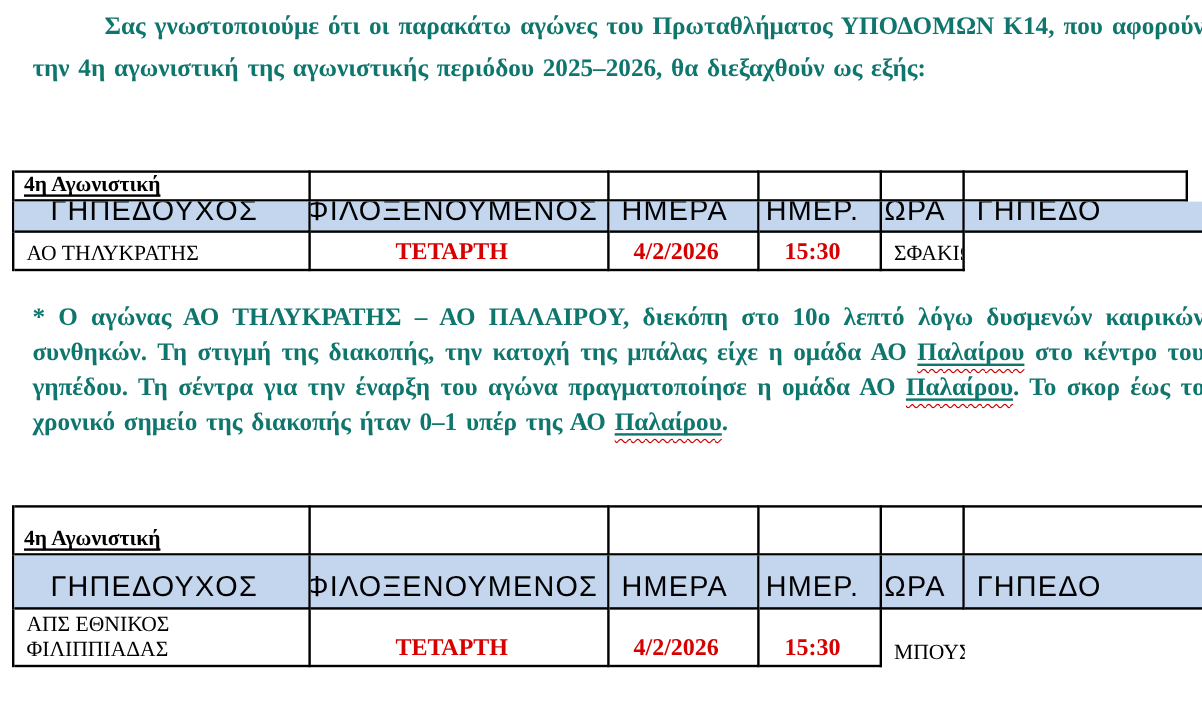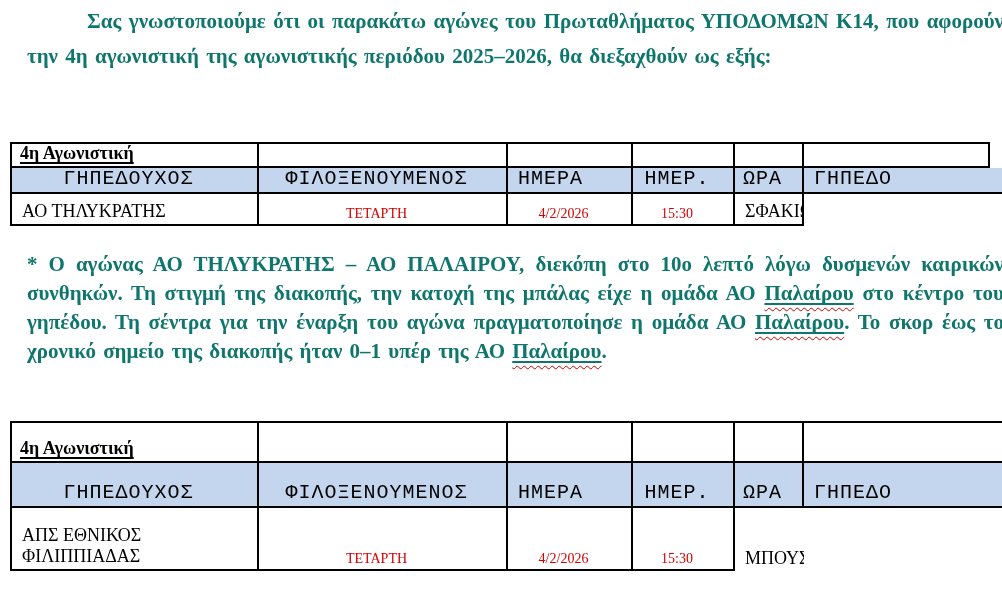--- a/index.html
+++ b/index.html
@@ -25,27 +25,27 @@
     box-sizing:border-box;
     border-right:2px solid #000;border-bottom:2px solid #000;
     display:flex;align-items:flex-end;overflow:hidden;
     padding:0 12px 2px 10px;
   }
   .r-first .cell{border-top:2px solid #000;}
   .cell.no-r{border-right:none;}
   .cell.no-b{border-bottom:none;}
   .cell.center{justify-content:center;padding-left:0;}
   .r-head .cell{background:var(--hdr,#c3d6ee);}
-  .hdr{font-family:Liberation Mono, monospace;font-size:20px;letter-spacing:1px;white-space:nowrap;}
+  .hdr{font-family:Liberation Sans, sans-serif;font-size:24px;letter-spacing:1px;white-space:nowrap;}
   .lblcell{padding-left:8px;}
   .lbl{font-family:"Liberation Serif", serif;font-weight:bold;font-size:18px;white-space:nowrap;}
   .team{font-family:Liberation Serif, serif;font-size:18px;line-height:21px;}
   .open .c0 .team{padding-right:0;}
   .wrapnarrow{max-width:150px;}
-  .red{font-family:"Liberation Serif", serif;font-weight:normal;font-size:14px;color:var(--red,#d60000);white-space:nowrap;}
+  .red{font-family:"Liberation Serif", serif;font-weight:bold;font-size:20px;color:var(--red,#d60000);white-space:nowrap;}
 </style>
 </head>
 <body style="--hdr: #c3d6ee; --red: #d60000; --squiggle: #cc0000;">
 
 <p class="para intro">Σας γνωστοποιούμε ότι οι παρακάτω αγώνες του Πρωταθλήματος ΥΠΟΔΟΜΩΝ Κ14, που αφορούν την 4η αγωνιστική της αγωνιστικής περιόδου 2025–2026, θα διεξαχθούν ως εξής:</p>
 
 <div class="rtable" id="table-0" style="top:142px;left:10px;">
     <div class="row r-label r-first" style="height: 26px; grid-template-columns: 247px 249px 125px 102px 69px 186px;">
       <div class="cell c0 lblcell">
         <span class="ul"><span class="wavy lbl">4η Αγωνιστική</span></span>
@@ -121,21 +121,21 @@
       <div class="cell c3 center">
         <span class="hdr">ΗΜΕΡ.</span>
       </div>
       <div class="cell c4 center">
         <span class="hdr">ΩΡΑ</span>
       </div>
       <div class="cell c5 no-r">
         <span class="hdr">ΓΗΠΕΔΟ</span>
       </div>
     </div>
-    <div class="row r-data" style="height: 63px; grid-template-columns: 247px 249px 125px 102px 69px 198px;">
+    <div class="row r-data" style="height: 48px; grid-template-columns: 247px 249px 125px 102px 69px 198px;">
       <div class="cell c0">
         <span class="team wrapnarrow">ΑΠΣ ΕΘΝΙΚΟΣ ΦΙΛΙΠΠΙΑΔΑΣ</span>
       </div>
       <div class="cell c2 center">
         <span class="red">ΤΕΤΑΡΤΗ</span>
       </div>
       <div class="cell c3 center">
         <span class="red">4/2/2026</span>
       </div>
       <div class="cell c4 center">

